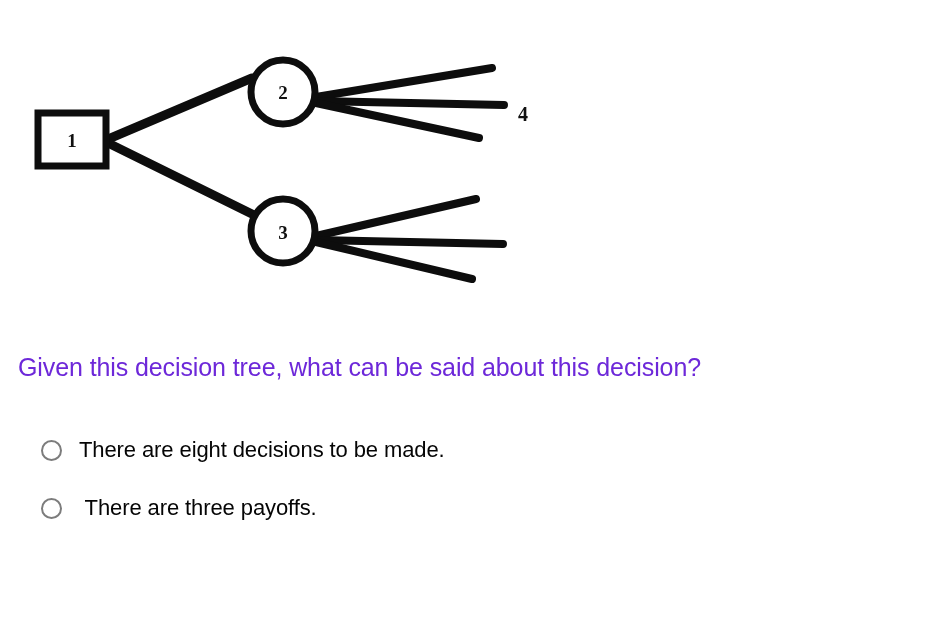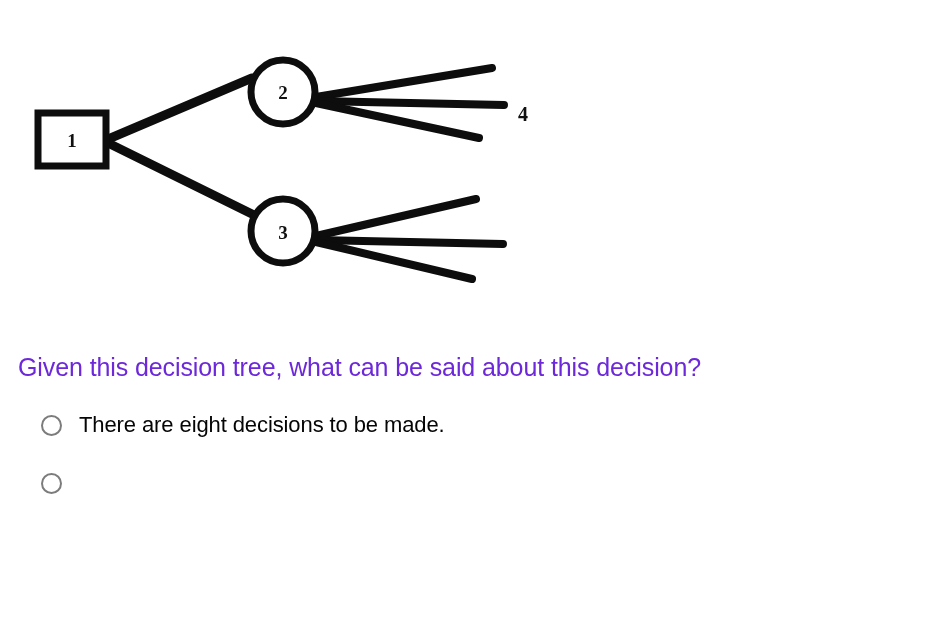--- a/index.html
+++ b/index.html
@@ -55,21 +55,21 @@
     top: 0px;
     font-size: 25px;
     line-height: 30px;
     letter-spacing: -0.1px;
     white-space: nowrap;
     color: #6d28d9;
   }
   #options-list {
     position: absolute;
     left: 0;
-    top: 44px;
+    top: 69px;
     width: 780px;
     list-style: none;
     margin: 0;
     padding: 0;
   }
   .option-row {
     position: relative;
     height: 58px;
     display: flex;
     align-items: center;
@@ -132,17 +132,18 @@
   <ul id="options-list">
 
     <li class="option-row">
       <span class="radio-outer"></span>
       <span class="option-text">There are eight decisions to be made.</span>
     </li>
 
 
     <li class="option-row">
       <span class="radio-outer"></span>
+      <span class="option-text"> There are three payoffs.</span>
     </li>
 
 
   </ul>
 </div>
 
 </body></html>

